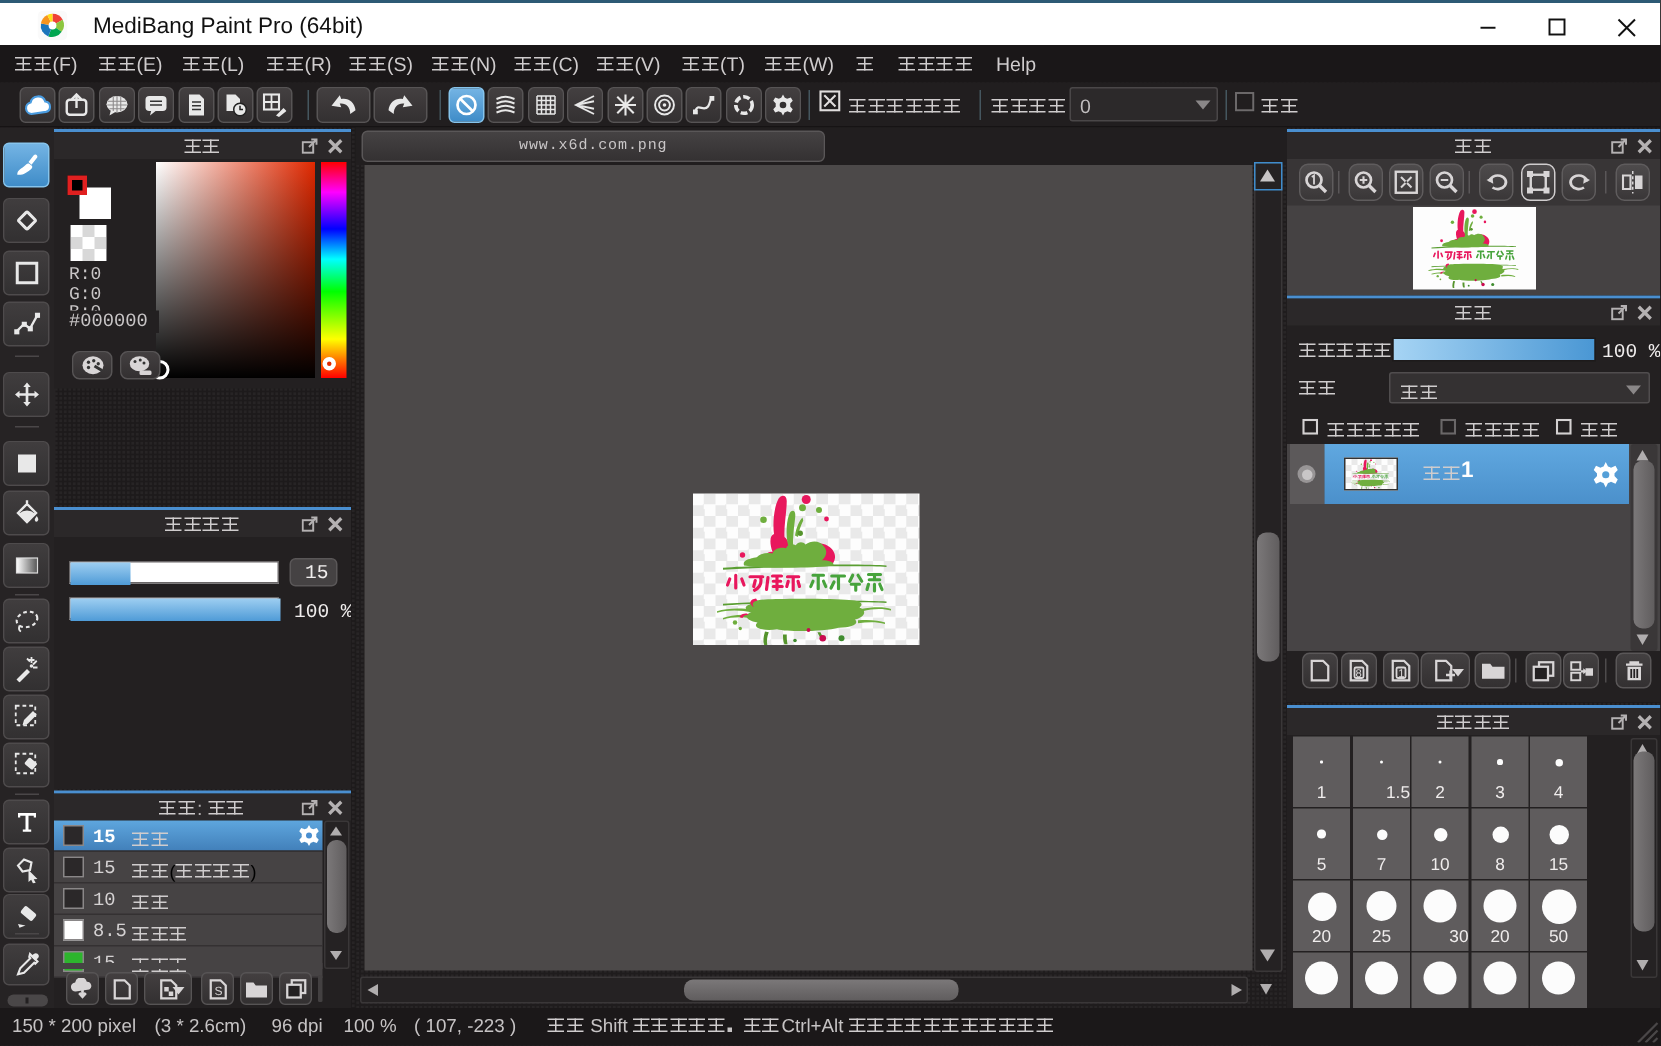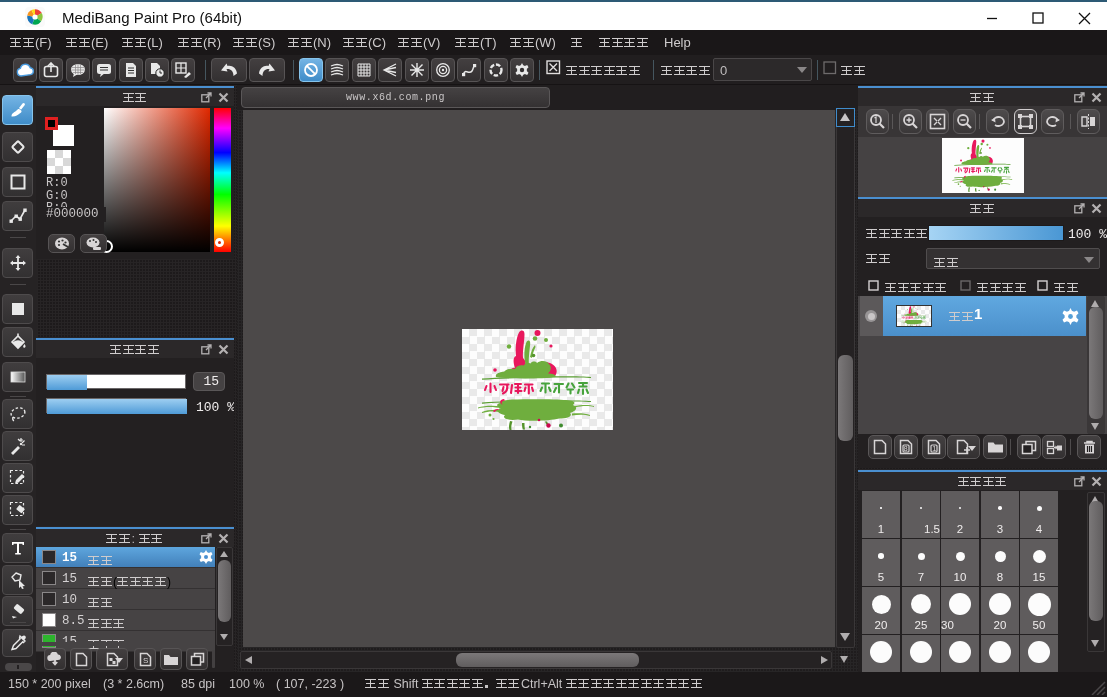--- a/index.html
+++ b/index.html
@@ -749,21 +749,21 @@
 <div class="abs" style="left:4px;top:115px;width:38px;height:46.5px;background:#5f5c5d">
         <div class="abs" style="left:9.5px;top:7.5px;width:19px;height:19px;background:#fcfcfc;border-radius:50%"></div>
         <div class="abs" style="left:0;top:32px;width:38px;text-align:center;font-size:11.5px;color:#f0eded">20</div>
       </div>
 <div class="abs" style="left:44px;top:115px;width:38px;height:46.5px;background:#5f5c5d">
         <div class="abs" style="left:8.8px;top:6.8px;width:20.5px;height:20.5px;background:#fcfcfc;border-radius:50%"></div>
         <div class="abs" style="left:0;top:32px;width:38px;text-align:center;font-size:11.5px;color:#f0eded">25</div>
       </div>
 <div class="abs" style="left:83px;top:115px;width:38px;height:46.5px;background:#5f5c5d">
         <div class="abs" style="left:8.0px;top:6.0px;width:22px;height:22px;background:#fcfcfc;border-radius:50%"></div>
-        <div class="abs" style="left:0;top:32px;width:38px;text-align:left;font-size:11.5px;color:#f0eded">30</div>
+        <div class="abs" style="left:0;top:32px;width:38px;text-align:right;font-size:11.5px;color:#f0eded">30</div>
       </div>
 <div class="abs" style="left:123px;top:115px;width:38px;height:46.5px;background:#5f5c5d">
         <div class="abs" style="left:7.8px;top:5.8px;width:22.5px;height:22.5px;background:#fcfcfc;border-radius:50%"></div>
         <div class="abs" style="left:0;top:32px;width:38px;text-align:center;font-size:11.5px;color:#f0eded">20</div>
       </div>
 <div class="abs" style="left:162px;top:115px;width:38px;height:46.5px;background:#5f5c5d">
         <div class="abs" style="left:7.5px;top:5.5px;width:23px;height:23px;background:#fcfcfc;border-radius:50%"></div>
         <div class="abs" style="left:0;top:32px;width:38px;text-align:center;font-size:11.5px;color:#f0eded">50</div>
       </div>
 <div class="abs" style="left:4px;top:163px;width:38px;height:46.5px;background:#5f5c5d">
@@ -782,20 +782,20 @@
         <div class="abs" style="left:8.0px;top:6.0px;width:22px;height:22px;background:#fcfcfc;border-radius:50%"></div>
       </div>
 <div class="vtrack" style="left:229px;top:20px;width:18px;height:160px"></div>
 <div class="arr" style="left:233px;top:24px;border-left:4.5px solid transparent;border-right:4.5px solid transparent;border-bottom:7px solid #b0adae"></div>
 <div class="thumbv" style="left:231px;top:29px;width:14px;height:120px"></div>
 <div class="arr" style="left:233px;top:168px;border-left:4.5px solid transparent;border-right:4.5px solid transparent;border-top:7px solid #b0adae"></div>
 </div>
 <div id="status">
 <span style="left:8px">150 * 200 pixel</span>
 <span style="left:103px">(3 * 2.6cm)</span>
-<span style="left:181px">85 dpi</span>
+<span style="left:181px">96 dpi</span>
 <span style="left:229px">100 %</span>
 <span style="left:276px">( 107, -223 )</span>
 <span style="left:365px;--g:#c6c3c4"><i class="c"></i><i class="c"></i> Shift <i class="c"></i><i class="c"></i><i class="c"></i><i class="c"></i><i class="c"></i><i style="display:inline-block;width:3px;height:3px;background:#c6c3c4;margin:0 4px 0 1px"></i> <i class="c"></i><i class="c"></i>Ctrl+Alt <i class="c"></i><i class="c"></i><i class="c"></i><i class="c"></i><i class="c"></i><i class="c"></i><i class="c"></i><i class="c"></i><i class="c"></i><i class="c"></i><i class="c"></i></span>
 <svg width="16" height="15" viewBox="0 0 16 15" style="position:absolute;right:1px;top:8px">
         <path d="M15 2 L2 15 M15 7 L7 15 M15 12 L12 15" stroke="#4a4748" stroke-width="1.5"></path>
       </svg>
 </div>
 </div>
 </body></html>

